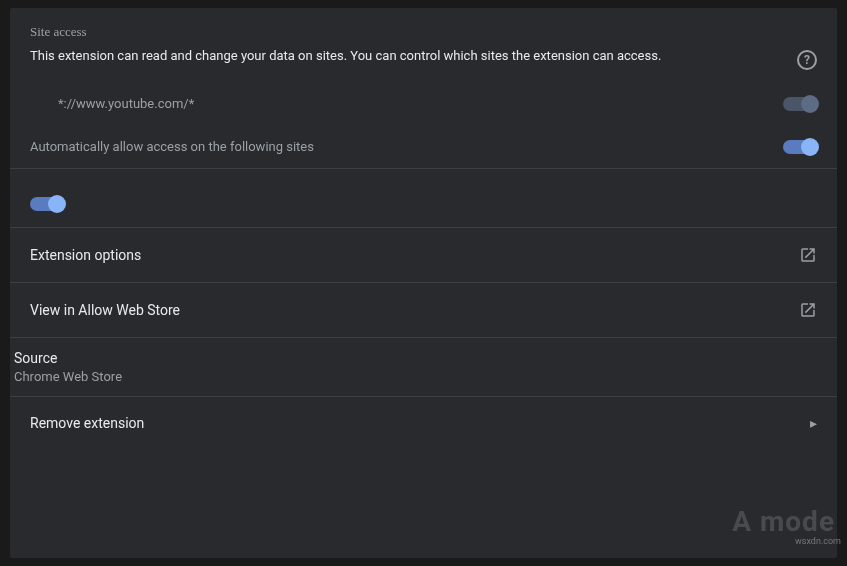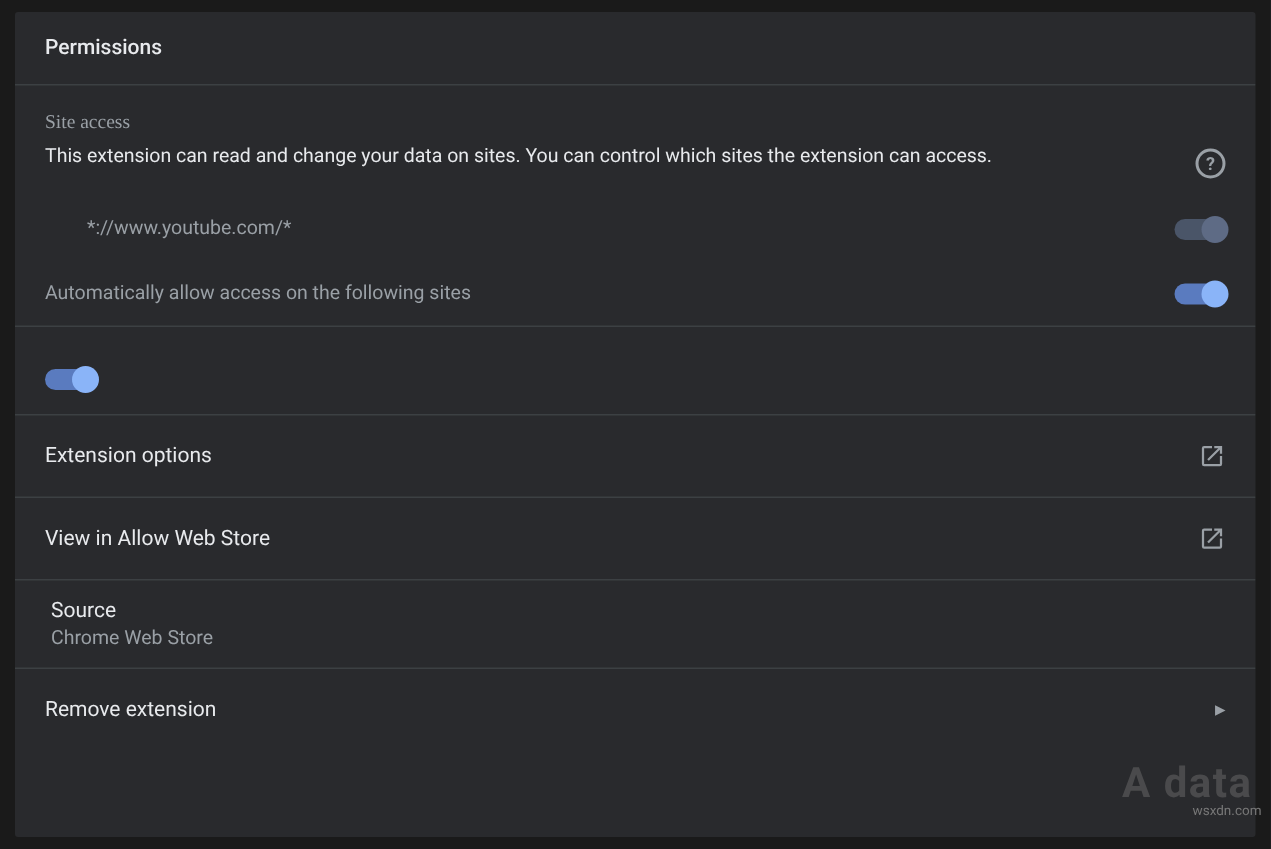--- a/index.html
+++ b/index.html
@@ -156,21 +156,21 @@
     .open-icon svg {
       width: 18px;
       height: 18px;
       fill: #9aa0a6;
     }
     .chevron-icon {
       color: #9aa0a6;
       font-size: 14px;
     }
     .source-block {
-      padding: 12px 24px;
+      padding: 12px 4px;
     }
     .source-label {
       color: #e8eaed;
       font-size: 14px;
       margin-bottom: 3px;
     }
     .source-value {
       color: #9aa0a6;
       font-size: 13px;
     }
@@ -193,23 +193,20 @@
       font-size: 9px;
       pointer-events: none;
     }
   </style>
 </head>
 <body>
 
 <div class="outer-frame">
   <div class="panel">
 
-    <div class="section-header">
-      <span>Permissions</span>
-    </div>
 
     <div class="sub-section">
       <div class="sub-title">Site access</div>
       <div class="desc-row">
         <div class="description">This extension can read and change your data on sites. You can control which sites the extension can access.</div>
         <div class="help-icon">?</div>
       </div>
     </div>
 
     <div class="toggle-row indented">
@@ -260,14 +257,14 @@
     <div class="divider"></div>
 
     <div class="action-row">
       <span>Remove extension</span>
       <span class="chevron-icon">▸</span>
     </div>
 
   </div>
 </div>
 
-<div class="watermark">A   data</div>
+<div class="watermark">A   mode</div>
 <div class="watermark-src">wsxdn.com</div>
 
 </body></html>

